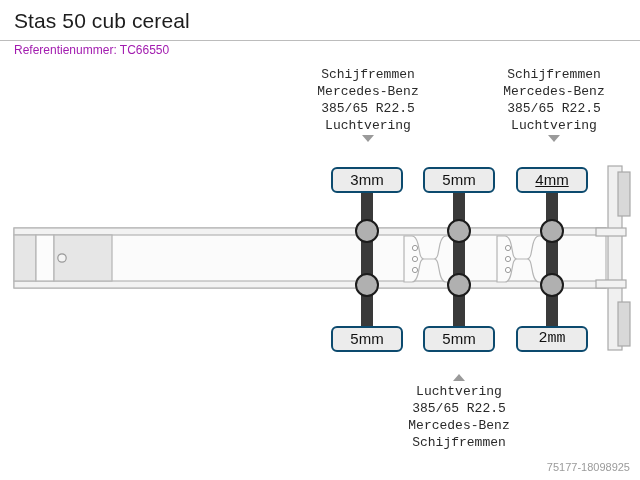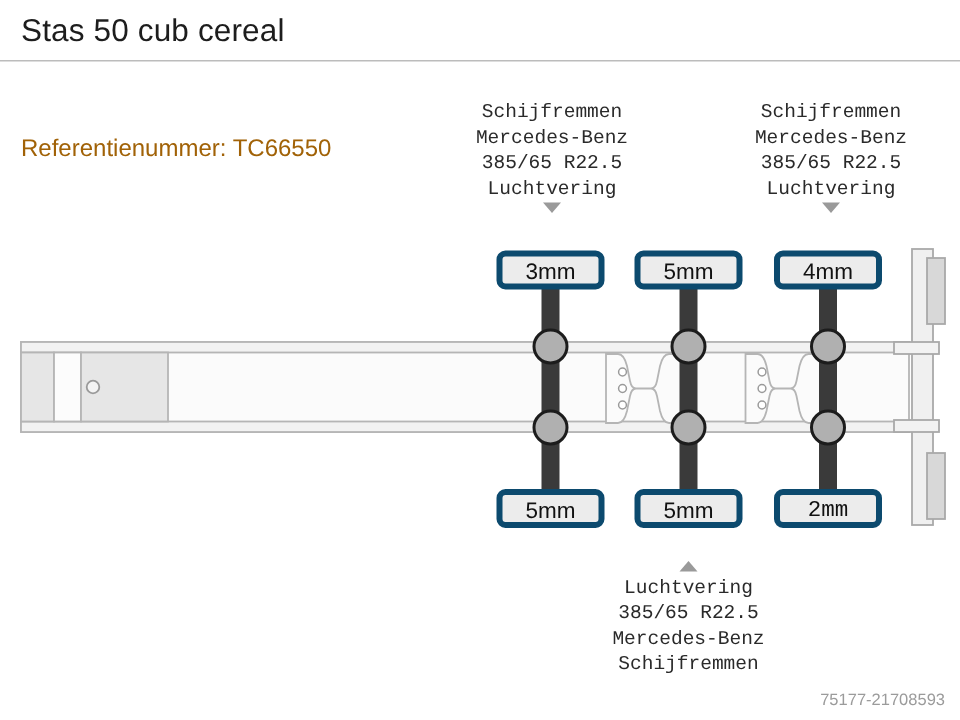--- a/index.html
+++ b/index.html
@@ -35,24 +35,23 @@
   #header-divider {
     position: absolute;
     left: 0; top: 40px;
     width: 640px;
     height: 1px;
     background: #bcbcbc;
   }
   #reference-line {
     position: absolute;
     left: 14px; top: 43px;
-    font-size: 16px;
-    color: #a16207;
+    font-size: 12px;
+    color: #a21caf;
     white-space: nowrap;
-    margin-top: 48px;
   }
 
   
   .annotation-block {
     position: absolute;
     text-align: center;
     font-size: 13px;
     line-height: 17px;
     color: #2a2a2a;
     white-space: nowrap;
@@ -76,21 +75,21 @@
     height: 480px;
     pointer-events: none;
   }
 
   
   .tread-badge {
     position: absolute;
     width: 72px;
     height: 26px;
     box-sizing: border-box;
-    border: 4px solid #0c4a6e;
+    border: 2px solid #0c4a6e;
     border-radius: 6px;
     background: #ececec;
     color: #111111;
     font-size: 15px;
     line-height: 22px;
     text-align: center;
   }
 
   
   #watermark {
@@ -178,19 +177,19 @@
   <circle cx="459" cy="231" r="11" fill="#b0b0b0" stroke="#1c1c1c" stroke-width="2"></circle>
   <circle cx="459" cy="285" r="11" fill="#b0b0b0" stroke="#1c1c1c" stroke-width="2"></circle>
 
   <rect x="546" y="186" width="12" height="146" fill="#3a3a3a"></rect>
   <circle cx="552" cy="231" r="11" fill="#b0b0b0" stroke="#1c1c1c" stroke-width="2"></circle>
   <circle cx="552" cy="285" r="11" fill="#b0b0b0" stroke="#1c1c1c" stroke-width="2"></circle>
 </svg>
 
 <div class="tread-badge" style="left:331px; top:167px;">3mm</div>
 <div class="tread-badge" style="left:423px; top:167px;">5mm</div>
-<div class="tread-badge" style="left:516px; top:167px;">4mm</div>
+<div class="tread-badge" style="left:516px; top:167px;text-decoration:underline;">4mm</div>
 
 <div class="tread-badge" style="left:331px; top:326px;">5mm</div>
 <div class="tread-badge" style="left:423px; top:326px;">5mm</div>
 <div class="tread-badge" style="left:516px; top:326px;font-family:Liberation Mono, monospace;">2mm</div>
 
-<div id="watermark">75177-21708593</div>
+<div id="watermark">75177-18098925</div>
 
 </body></html>

